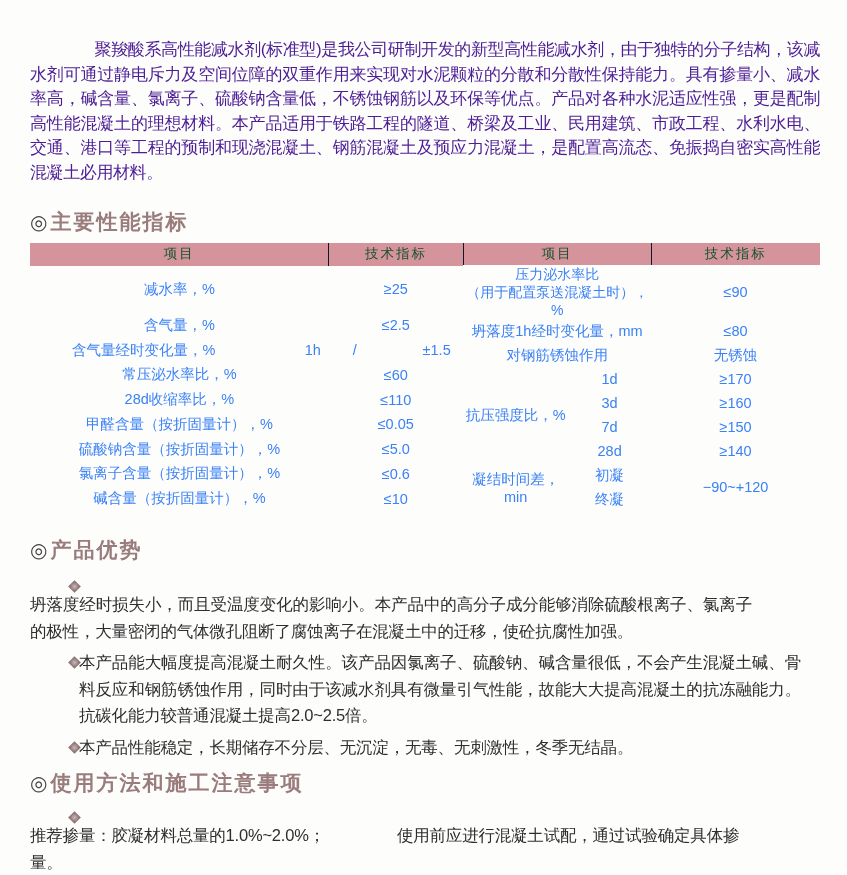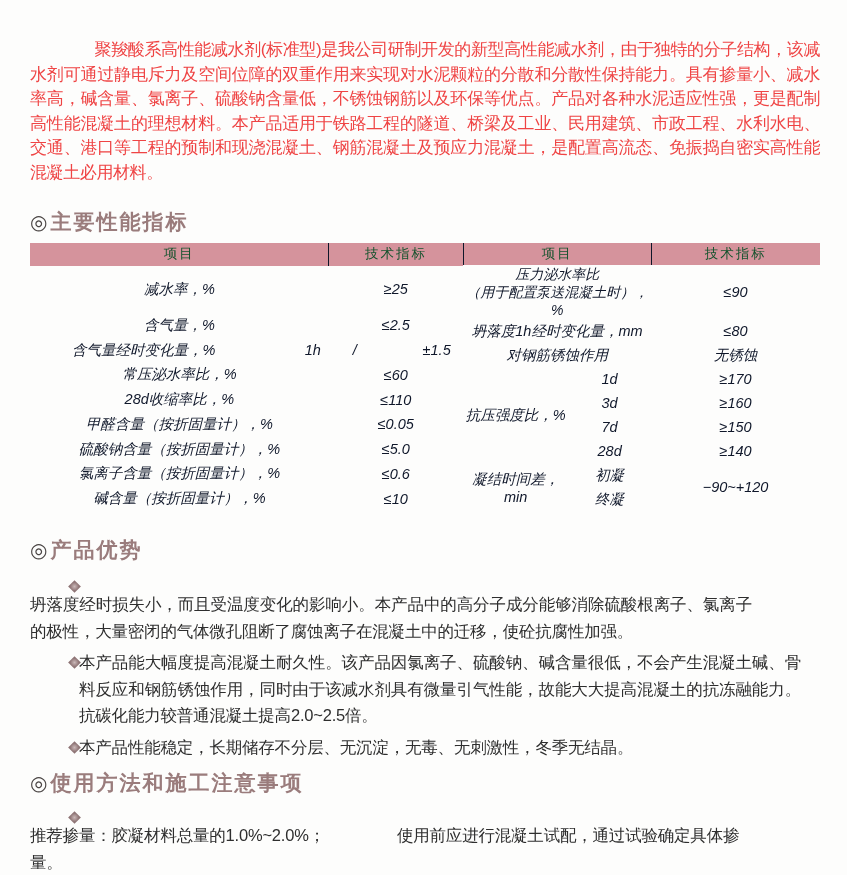--- a/index.html
+++ b/index.html
@@ -16,21 +16,21 @@
     padding:38px 27px 0 30px;
   }
 
   
   .intro {
     margin:0;
     font-size:17px; line-height:24.5px;
     letter-spacing:-0.4px;
     text-align:justify;
     text-indent:3.8em;
-    color:#ef4444;
+    color:#4c1d95;
     font-weight:500;
   }
 
   
   .section-title {
     margin:0; display:flex; align-items:center;
     font-size:21px; font-weight:bold;
     color:#9a7c7c; letter-spacing:2px;
     height:26px;
   }
@@ -47,21 +47,21 @@
   .perf-table { display:flex; margin-top:8px; }
   table { border-collapse:collapse; table-layout:fixed; }
   th {
     background:#d5939c; color:#14532d;
     font-weight:normal; font-size:13.5px; letter-spacing:2px;
     height:22px; padding:0; text-align:center;
   }
   .div-left { border-left:1px solid #0f172a; }
   td {
     padding:0; text-align:center; vertical-align:middle;
-    font-size:14.5px; color:#0f172a;font-style:italic;
+    font-size:14.5px; color:#3b82f6;
   }
   tr.tall { height:46px; }
   tr.std  { height:24px; }
   .two-line div { line-height:18px; font-size:14px; }
   .air-l { padding:0 8px 0 42px; }
   .air-l .flexline, .air-v .flexline { display:flex; justify-content:space-between; align-items:center; }
   .air-v { padding:0 12px 0 24px; }
 
   
   .bullets { margin-top:10px; }

